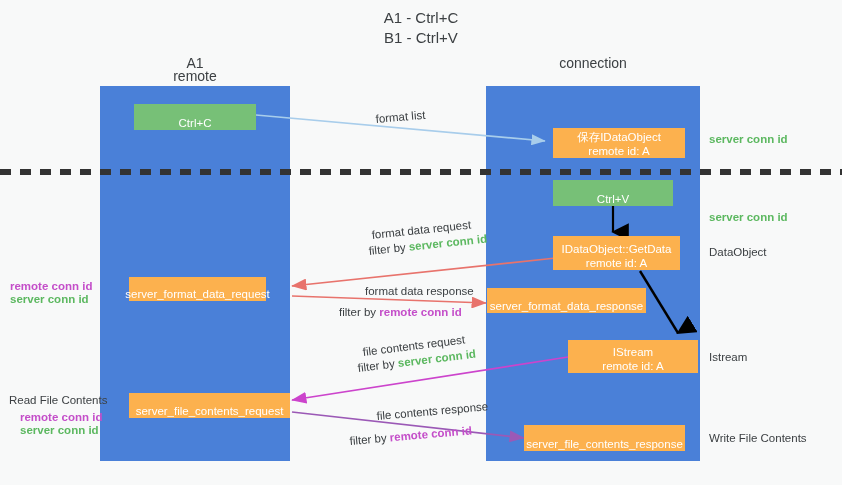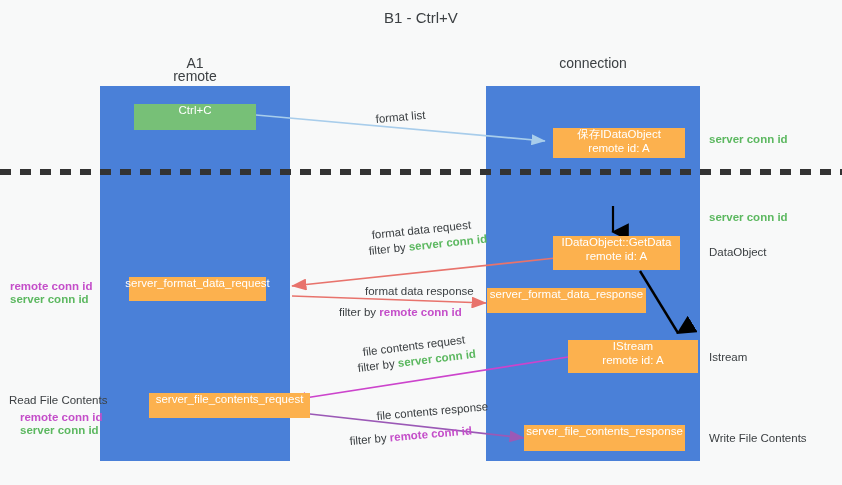--- a/index.html
+++ b/index.html
@@ -20,21 +20,21 @@
   .title div{white-space:pre;}
 
   .col{position:absolute;background:#4a80d8;}
   .colhdr{
     position:absolute;text-align:center;font-size:14px;color:#3c4043;
     line-height:13px;
   }
 
   .box{
     position:absolute;box-sizing:border-box;
-    display:flex;align-items:flex-start;justify-content:center;
+    display:flex;align-items:flex-end;justify-content:center;
     text-align:center;color:#ffffff;font-size:11.5px;line-height:13.5px;
   }
   .box.green{background:#77c077;}
   .box.orange{background:#fcb14e;}
   .box span{display:block;white-space:pre-line;}
 
   .lbl{position:absolute;font-size:11.5px;color:#3c4043;line-height:14px;white-space:pre;}
   .lbl.green{color:#5cb860;font-weight:bold;}
   .lbl.purple{color:#c44ec9;font-weight:bold;}
 
@@ -42,20 +42,21 @@
   .rot b{font-weight:bold;}
   .rot b.g{color:#5cb860;}
   .rot b.p{color:#c44ec9;}
 </style>
 </head>
 <body>
 
 <div id="stage">
 
   <div class="title">
+    <div>A1 - Ctrl+C</div>
     <div>B1 - Ctrl+V</div>
   </div>
 
   <div class="colhdr" style="left:100px;top:57px;width:190px;">
     <div>A1</div>
     <div>remote</div>
   </div>
   <div class="colhdr" style="left:486px;top:57px;width:214px;">
     <div>connection</div>
   </div>
@@ -101,40 +102,43 @@
 
   <div class="box green" style="left:134px;top:104px;width:122px;height:26px;">
     <span>Ctrl+C</span>
   </div>
 
   <div class="box orange" style="left:553px;top:128px;width:132px;height:30px;">
     <span>保存IDataObject
 remote id: A</span>
   </div>
 
+  <div class="box green" style="left:553px;top:180px;width:120px;height:26px;">
+    <span>Ctrl+V</span>
+  </div>
 
   <div class="box orange" style="left:553px;top:236px;width:127px;height:34px;">
     <span>IDataObject::GetData
 remote id: A</span>
   </div>
 
   <div class="box orange" style="left:568px;top:340px;width:130px;height:33px;">
     <span>IStream
 remote id: A</span>
   </div>
 
   <div class="box orange" style="left:129px;top:277px;width:137px;height:24px;">
     <span>server_format_data_request</span>
   </div>
 
   <div class="box orange" style="left:487px;top:288px;width:159px;height:25px;">
     <span>server_format_data_response</span>
   </div>
 
-  <div class="box orange" style="left:129px;top:393px;width:161px;height:25px;margin-left:20px;">
+  <div class="box orange" style="left:129px;top:393px;width:161px;height:25px;">
     <span>server_file_contents_request</span>
   </div>
 
   <div class="box orange" style="left:524px;top:425px;width:161px;height:26px;">
     <span>server_file_contents_response</span>
   </div>
 
   <div class="lbl green" style="left:709px;top:132px;">server conn id</div>
   <div class="lbl green" style="left:709px;top:210px;">server conn id</div>
   <div class="lbl" style="left:709px;top:245px;">DataObject</div>

